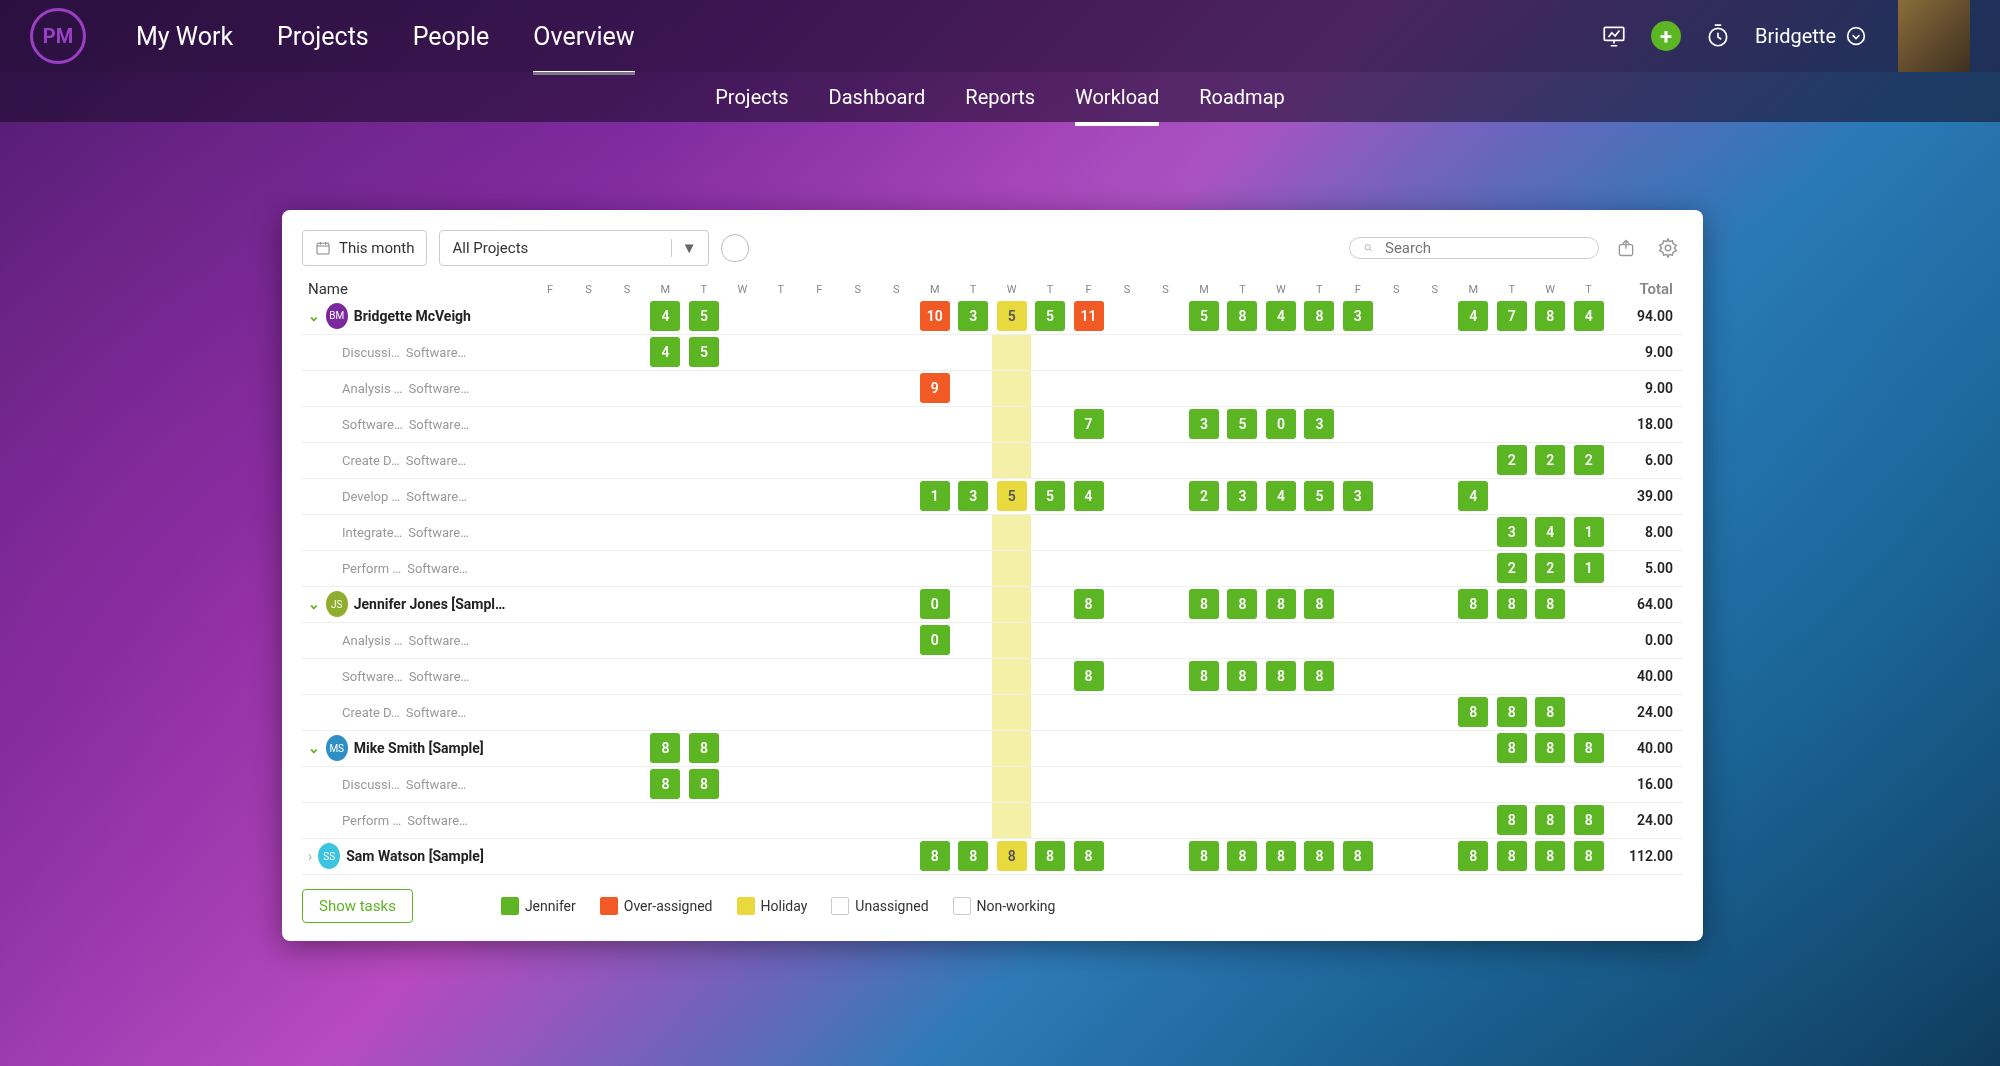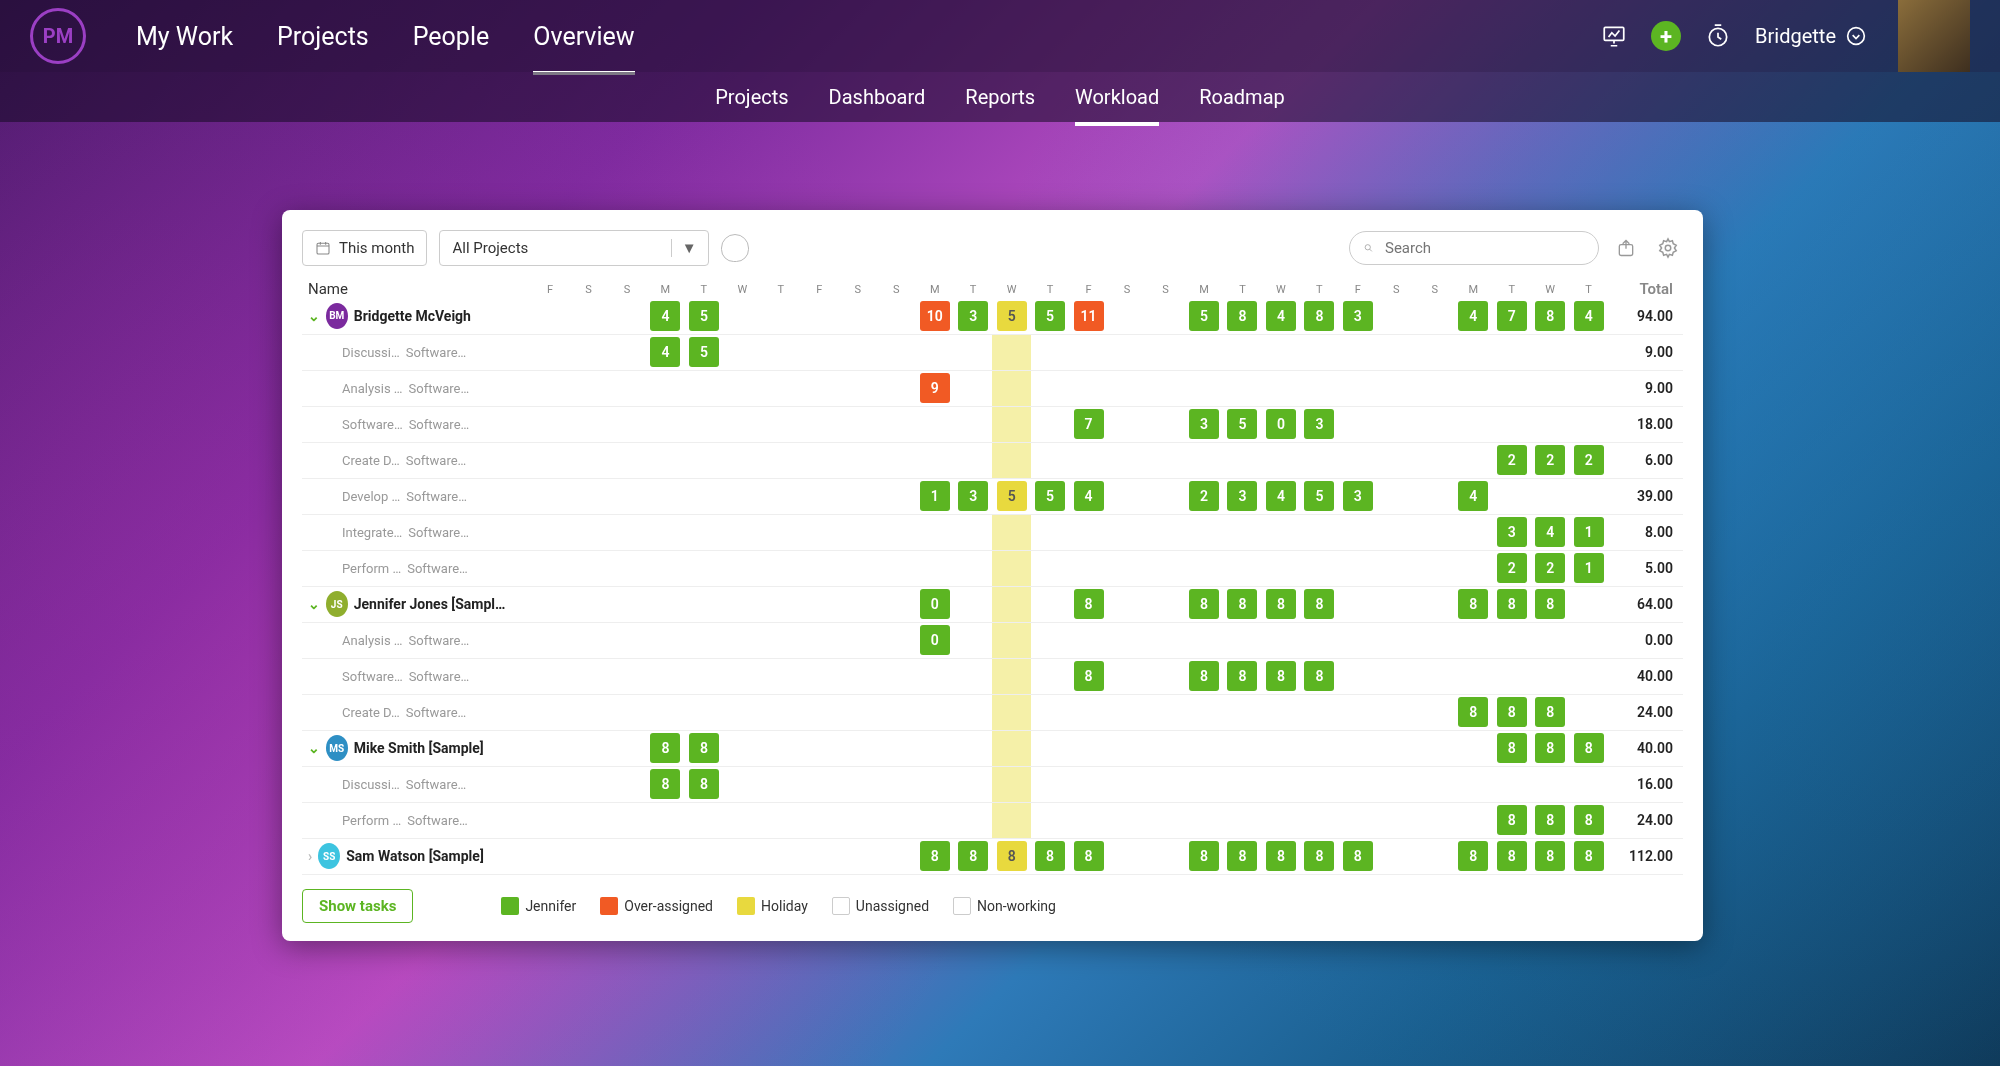--- a/index.html
+++ b/index.html
@@ -16,40 +16,40 @@
 .user-menu{display:flex;align-items:center;gap:10px;cursor:pointer;color:#fff;font-size:20px}
 .avatar{width:72px;height:72px;background:linear-gradient(135deg,#8a6d3b,#3e2f1f);margin-left:10px}
 .subnav{height:50px;background:rgba(20,10,35,.55);display:flex;align-items:center;justify-content:center;gap:40px;position:relative;z-index:10}
 .subnav a{color:#fff;font-size:20px;text-decoration:none;padding:12px 0;position:relative;cursor:pointer}
 .subnav a.active::after{content:'';position:absolute;bottom:-5px;left:0;right:0;height:4px;background:#fff}
 .panel{position:absolute;top:210px;left:282px;width:1421px;background:#fff;border-radius:8px;box-shadow:0 6px 30px rgba(0,0,0,.4);z-index:5;padding:20px 20px 18px}
 .toolbar{display:flex;align-items:center;gap:12px;margin-bottom:14px}
 .tb-btn{height:36px;border:1px solid #ccc;border-radius:4px;background:#fff;display:flex;align-items:center;padding:0 12px;font-size:15px;color:#333;cursor:pointer;gap:8px}
 .tb-select{width:270px;justify-content:space-between}
 .person-ic{width:28px;height:28px;border:1.5px solid #bbb;border-radius:50% 50% 45% 45%;position:relative;cursor:pointer}
-.search-box{margin-left:auto;height:34px;width:250px;border:1px solid #ccc;border-radius:17px;display:flex;align-items:center;padding:0 14px;gap:12px;color:#999}
+.search-box{margin-left:auto;height:22px;width:250px;border:1px solid #ccc;border-radius:17px;display:flex;align-items:center;padding:0 14px;gap:12px;color:#999}
 .search-box input{border:none;outline:none;font-size:15px;flex:1;color:#555}
 table.grid{width:100%;border-collapse:collapse;table-layout:fixed;font-size:14px}
 .grid th,.grid td{padding:0;height:36px;text-align:center;border-bottom:1px solid #eee}
 .name-col{width:220px;text-align:left!important;padding-left:6px!important}
 .total-col{width:70px;text-align:right!important;padding-right:10px!important;font-weight:600;color:#222}
 .date-hdr td{height:18px;font-size:13px;color:#555;font-weight:700;text-align:left;padding-left:2px;border:none}
 .dow-hdr td{height:18px;font-size:11px;color:#888;border:none}
 .person-row .name-col{font-weight:700;color:#222}
 .task-row .name-col{color:#999;padding-left:40px!important;font-size:13px}
 .exp{display:inline-flex;align-items:center;gap:6px}
 .chev{color:#5cb522;font-size:14px;cursor:pointer}
 .chev.r{color:#bbb}
-.badge{width:22px;height:26px;border-radius:50%;display:inline-flex;align-items:center;justify-content:center;font-size:10px;font-weight:700;color:#fff}
+.badge{width:22px;height:26px;border-radius:50%;display:inline-flex;align-items:center;justify-content:center;font-size:10px;font-weight:400;color:#fff}
 .cell{width:30px;height:30px;margin:0 auto;border-radius:3px;display:flex;align-items:center;justify-content:center;color:#fff;font-weight:600;font-size:14px}
 .c-g{background:#5cb522}
 .c-o{background:#f15a24}
 .c-y{background:#e8d93e;color:#555}
 .footer{display:flex;align-items:center;gap:24px;margin-top:14px;font-size:14px;color:#333;flex-wrap:wrap}
-.show-tasks{border:1.5px solid #5cb522;color:#5cb522;background:#fff;padding:7px 16px;border-radius:4px;font-weight:700;cursor:pointer;font-size:15px}
+.show-tasks{border:1.5px solid #5cb522;color:#5cb522;background:#fff;padding:7px 16px;border-radius:4px;font-weight:400;cursor:pointer;font-size:15px}
 .leg{display:flex;align-items:center;gap:6px}
 .sw{width:18px;height:18px;border-radius:2px}
 .taskname{display:inline-block;max-width:90px;overflow:hidden;text-overflow:ellipsis;white-space:nowrap;vertical-align:middle}
 .projname{display:inline-block;max-width:80px;overflow:hidden;text-overflow:ellipsis;white-space:nowrap;vertical-align:middle;margin-left:6px}
 </style>
 </head>
 <body>
 
 <div class="header">
   <div class="logo">PM</div>

